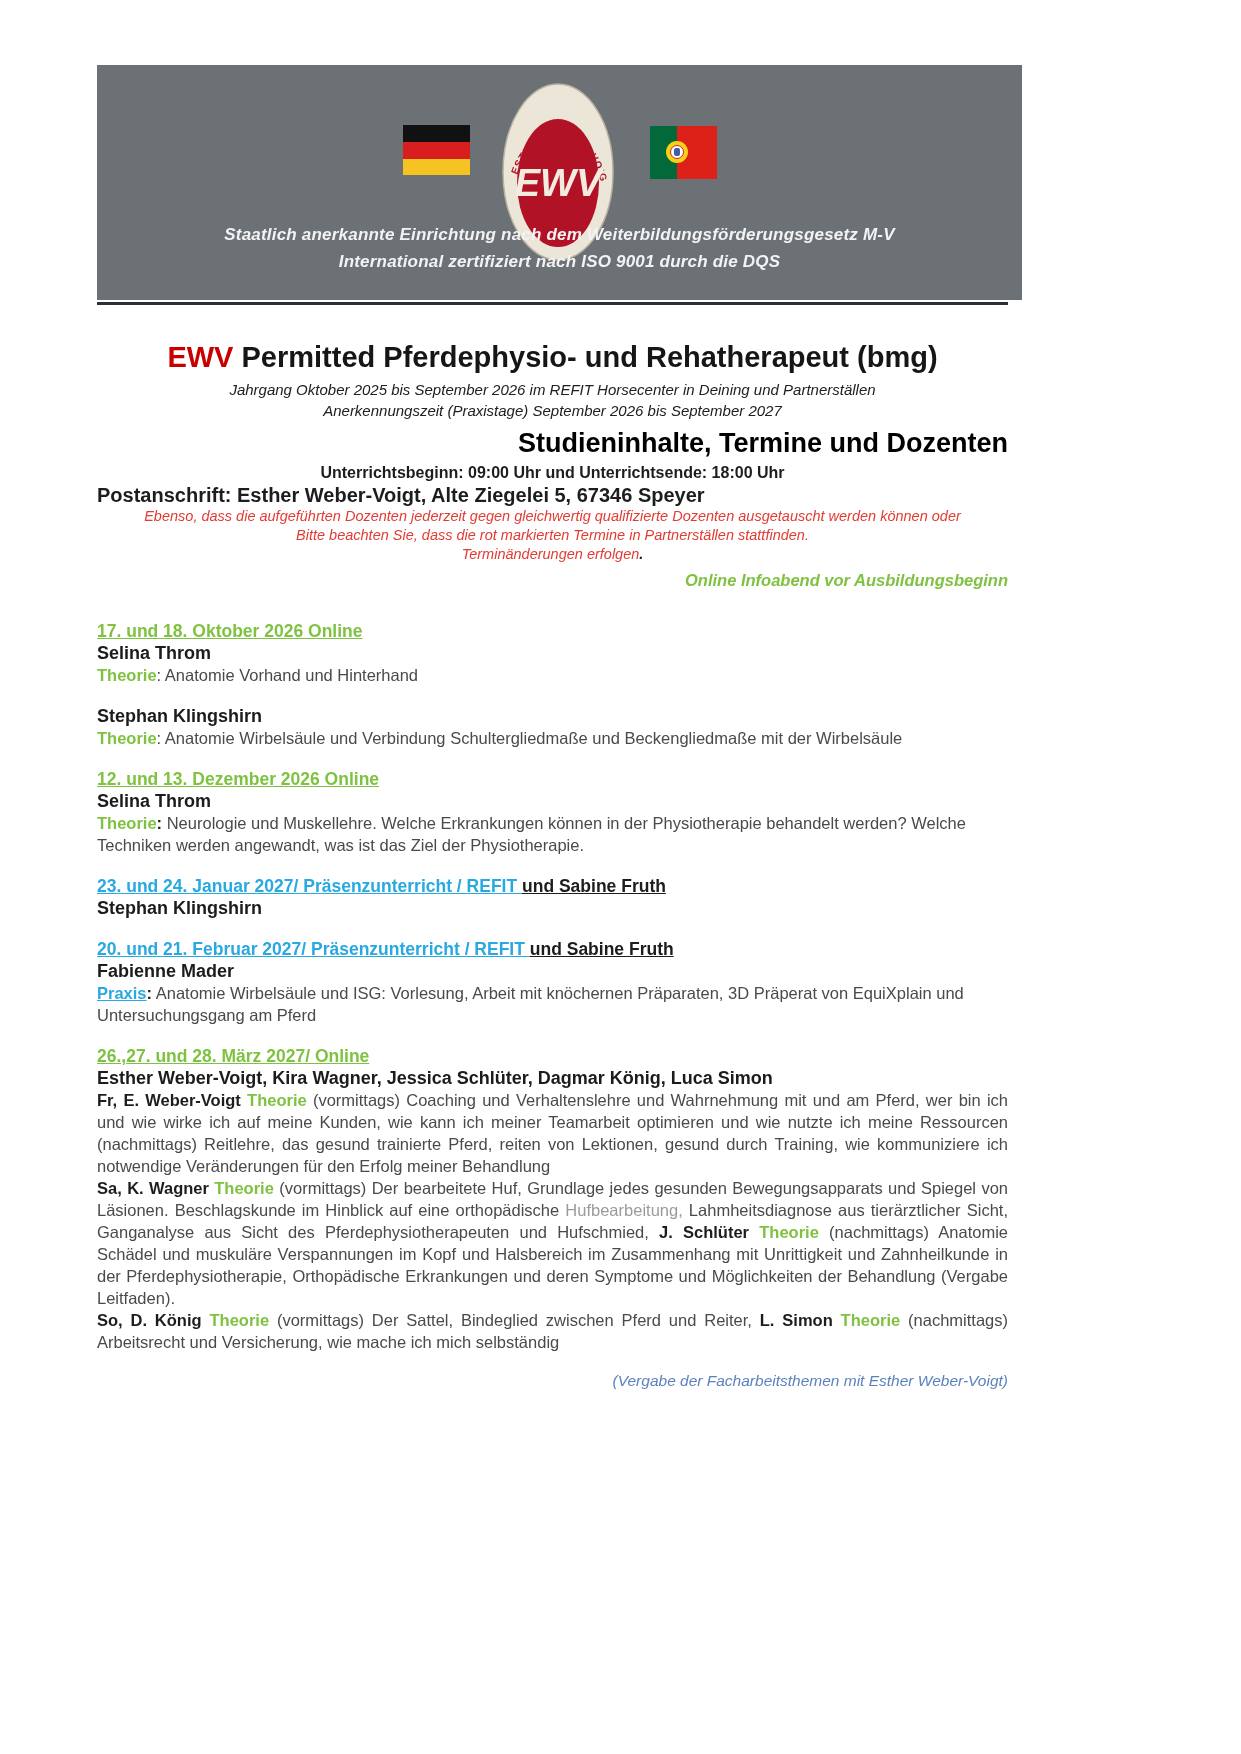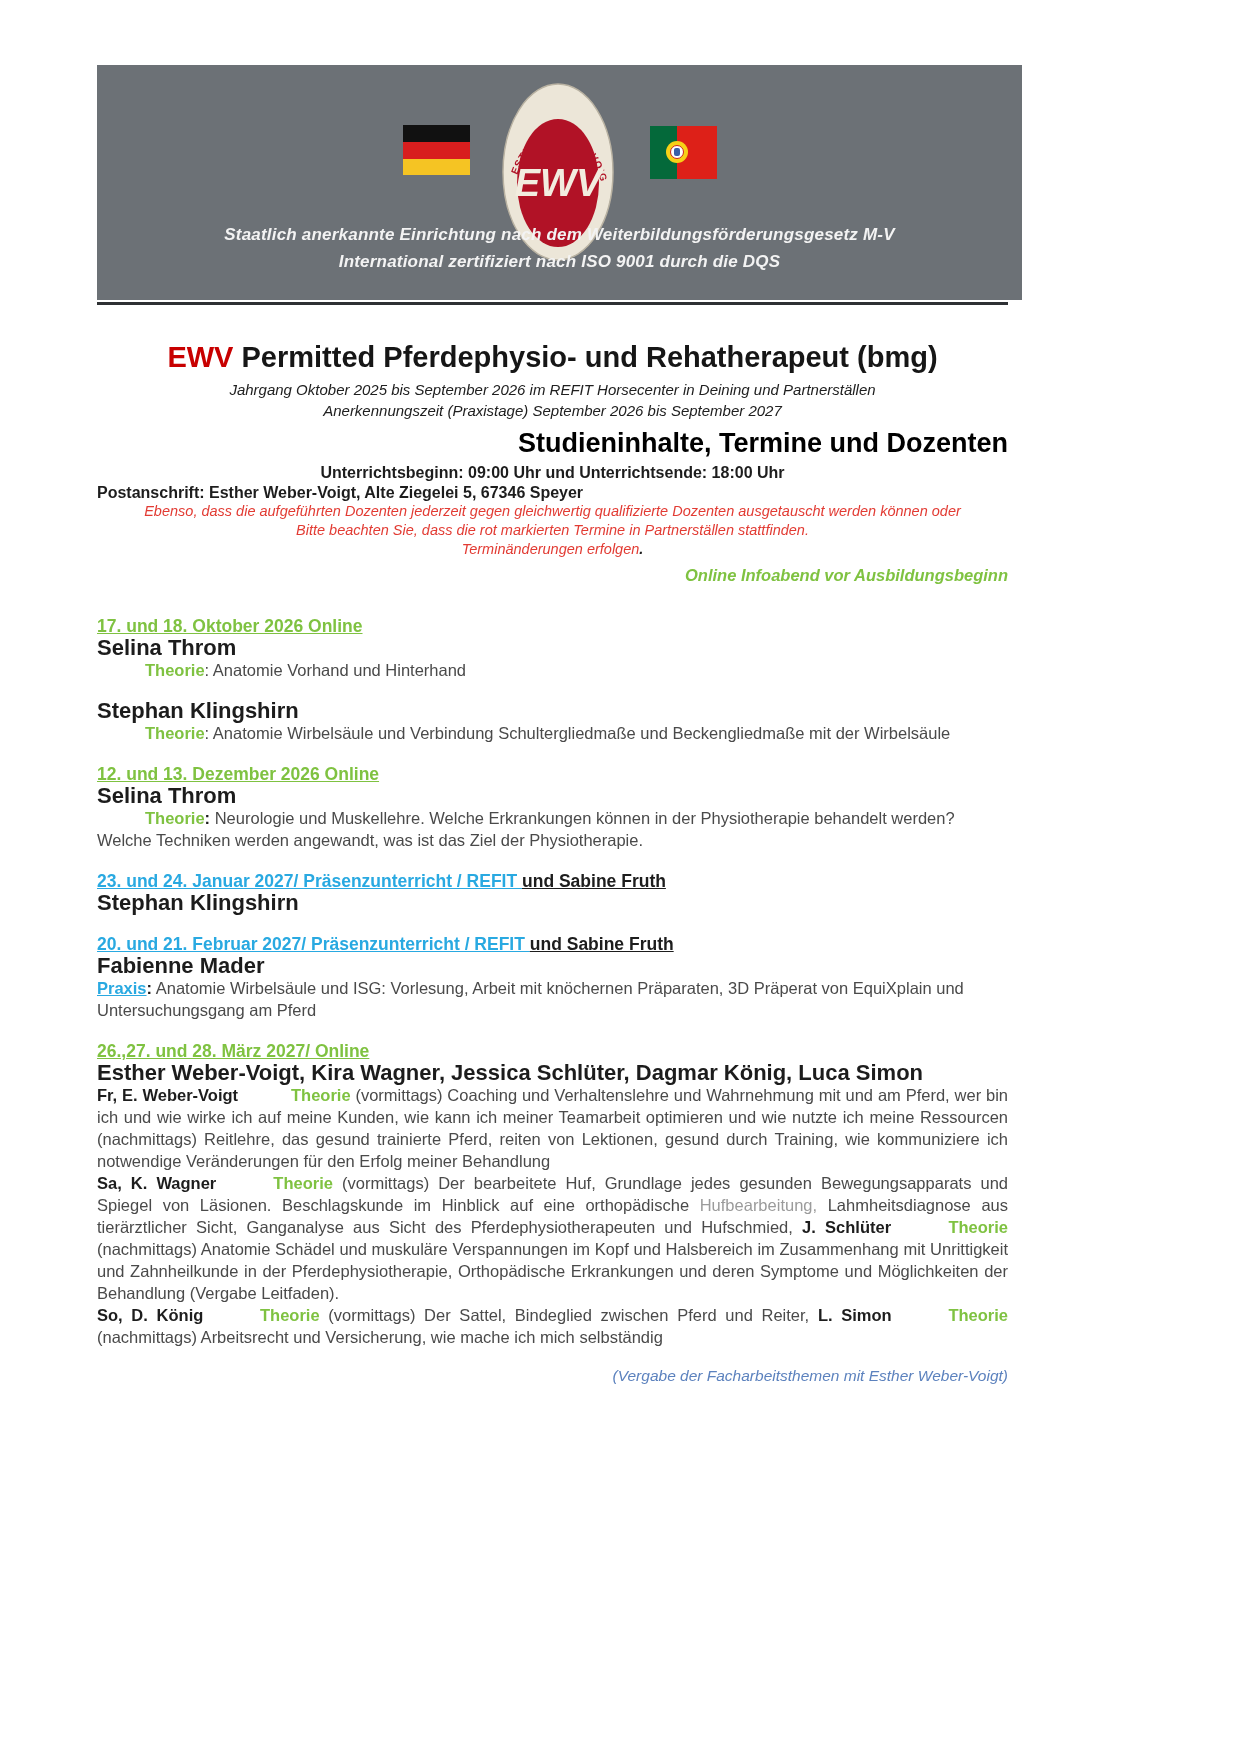--- a/index.html
+++ b/index.html
@@ -21,38 +21,38 @@
   .org-2{top:187px;}
   .banner-rule{width:911px;height:3px;background:#2e3134;margin-top:2px;}
 
   
   .content{width:911px;}
   .doc-title{margin-top:36px;text-align:center;font-size:29px;font-weight:bold;color:#161616;}
   .doc-title .brand{color:#c80000;}
   .subtitle{text-align:center;font-style:italic;font-size:15px;line-height:21px;color:#202020;margin-top:5px;}
   .section-title{text-align:right;font-size:27px;font-weight:bold;color:#000000;margin-top:7px;}
   .times-line{text-align:center;font-size:16px;font-weight:bold;color:#1d1d1d;margin-top:5px;}
-  .address-line{text-align:left;font-size:16px;font-weight:bold;color:#1d1d1d;margin-top:2px;}
+  .address-line{text-align:left;font-size:20px;font-weight:bold;color:#1d1d1d;margin-top:2px;}
   .notice{text-align:center;font-style:italic;font-size:14.5px;line-height:19px;}
   .notice .seg{color:#e23b33;}
   .notice .s-dark{color:#1d1d1d;font-weight:bold;}
   .info-evening{text-align:right;font-style:italic;font-weight:bold;font-size:16.5px;color:#7fc241;margin-top:7px;}
 
   
   .course-list{margin-top:30px;}
   .entry{margin-bottom:19px;}
   .date-line{font-size:17.5px;font-weight:bold;line-height:22px;}
   .date-line .seg{text-decoration:underline;}
   .s-date-green{color:#7fc241;}
   .s-date-blue{color:#29a9e1;}
   .s-date-black{color:#1d1d1d;}
-  .lecturer{font-size:22px;font-weight:bold;color:#1c1c1c;line-height:22px;}
+  .lecturer{font-size:18px;font-weight:bold;color:#1c1c1c;line-height:22px;}
   .para{font-size:16.5px;line-height:22px;color:#4a4a4a;margin:0;}
   .para.justify{text-align:justify;}
-  .s-green{color:#7fc241;font-weight:bold;margin-left:48px;}
+  .s-green{color:#7fc241;font-weight:bold;}
   .s-blue{color:#29a9e1;font-weight:bold;text-decoration:underline;}
   .s-bold{color:#1d1d1d;font-weight:bold;}
   .s-muted{color:#9b9b9b;}
   .footer-note{text-align:right;font-style:italic;font-size:15.5px;color:#5c82be;margin-top:1px;}
 </style>
 </head>
 <body>
 
 <div class="page">
 

